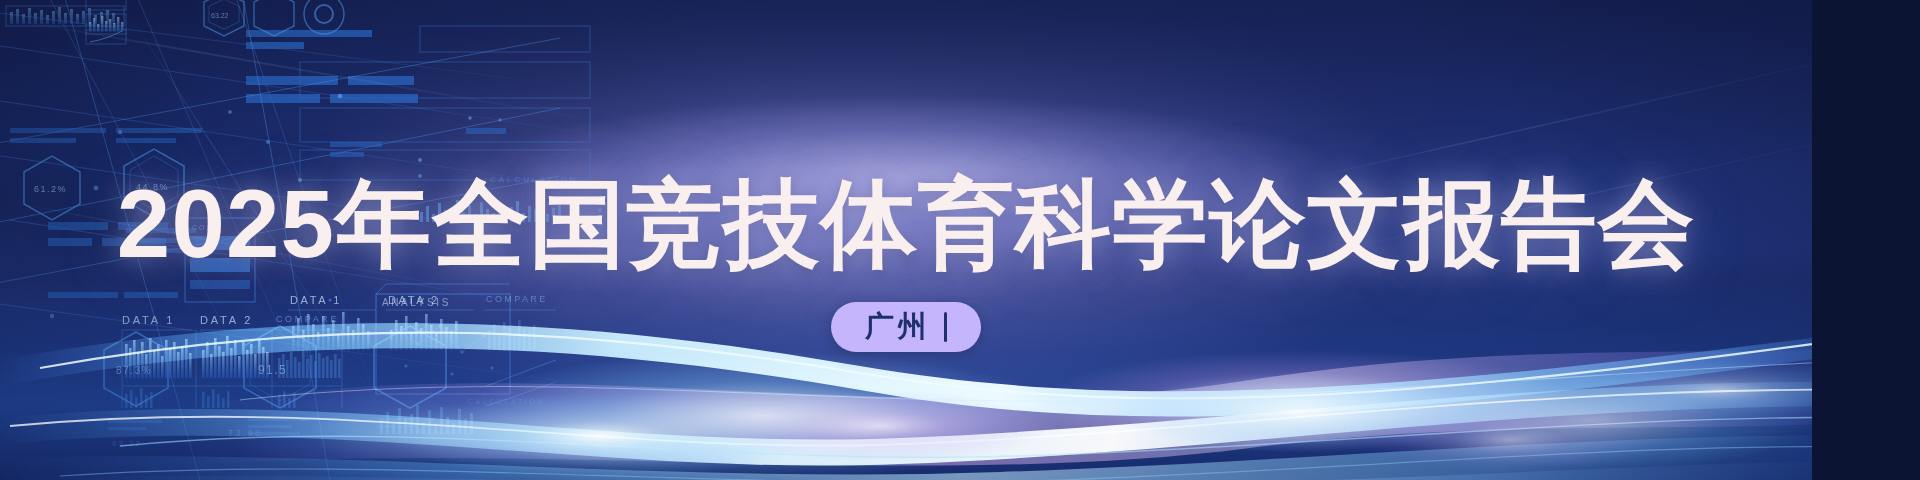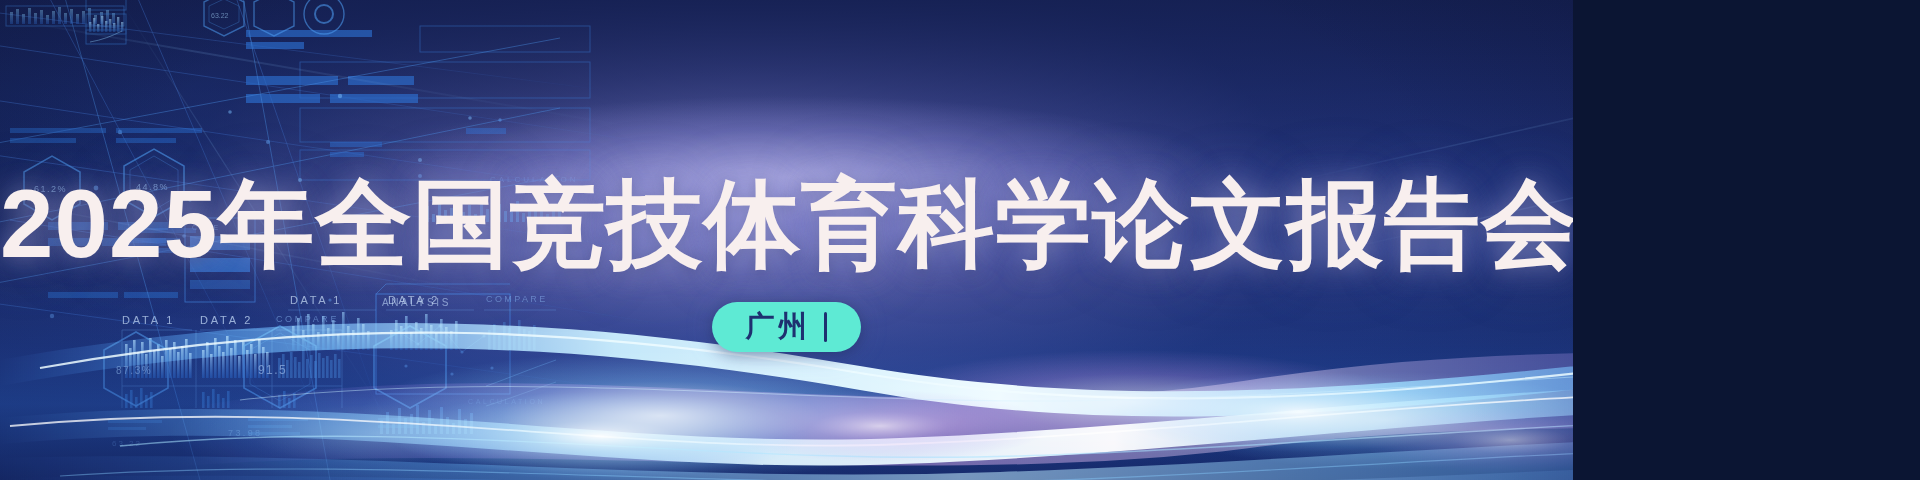--- a/index.html
+++ b/index.html
@@ -1,21 +1,21 @@
 <!DOCTYPE html>
 <html><head>
 <meta charset="utf-8">
 <title>Conference Banner</title>
 <style>
   html,body{margin:0;padding:0;background:#0b1533;}
   *{box-sizing:border-box;}
 
   .banner{
     position:relative;
-    width:1573px;
+    width:1812px;
     height:480px;
     overflow:hidden;
     font-family:"Liberation Sans","DejaVu Sans",sans-serif;
     background:#1e2d72;
   }
 
   
   .bg-base{
     position:absolute; inset:0;
     background:
@@ -99,21 +99,21 @@
     text-align:center;
     z-index:21;
   }
   .pill{
     display:inline-flex;
     align-items:center;
     gap:14px;
     height:50px;
     padding:0 34px;
     border-radius:25px;
-    background:#5eead4;
+    background:#c4b5fd;
     color:#1e3070;
     font-size:30px;
     font-weight:700;
     letter-spacing:0.045em;
     white-space:nowrap;
     box-shadow:0 2px 16px rgba(10,20,60,0.45), 0 0 30px rgba(150,170,255,0.20);
   }
   .pill-city{font-size:29px;letter-spacing:0.12em;}
   .pill-sep{
     display:inline-block;

